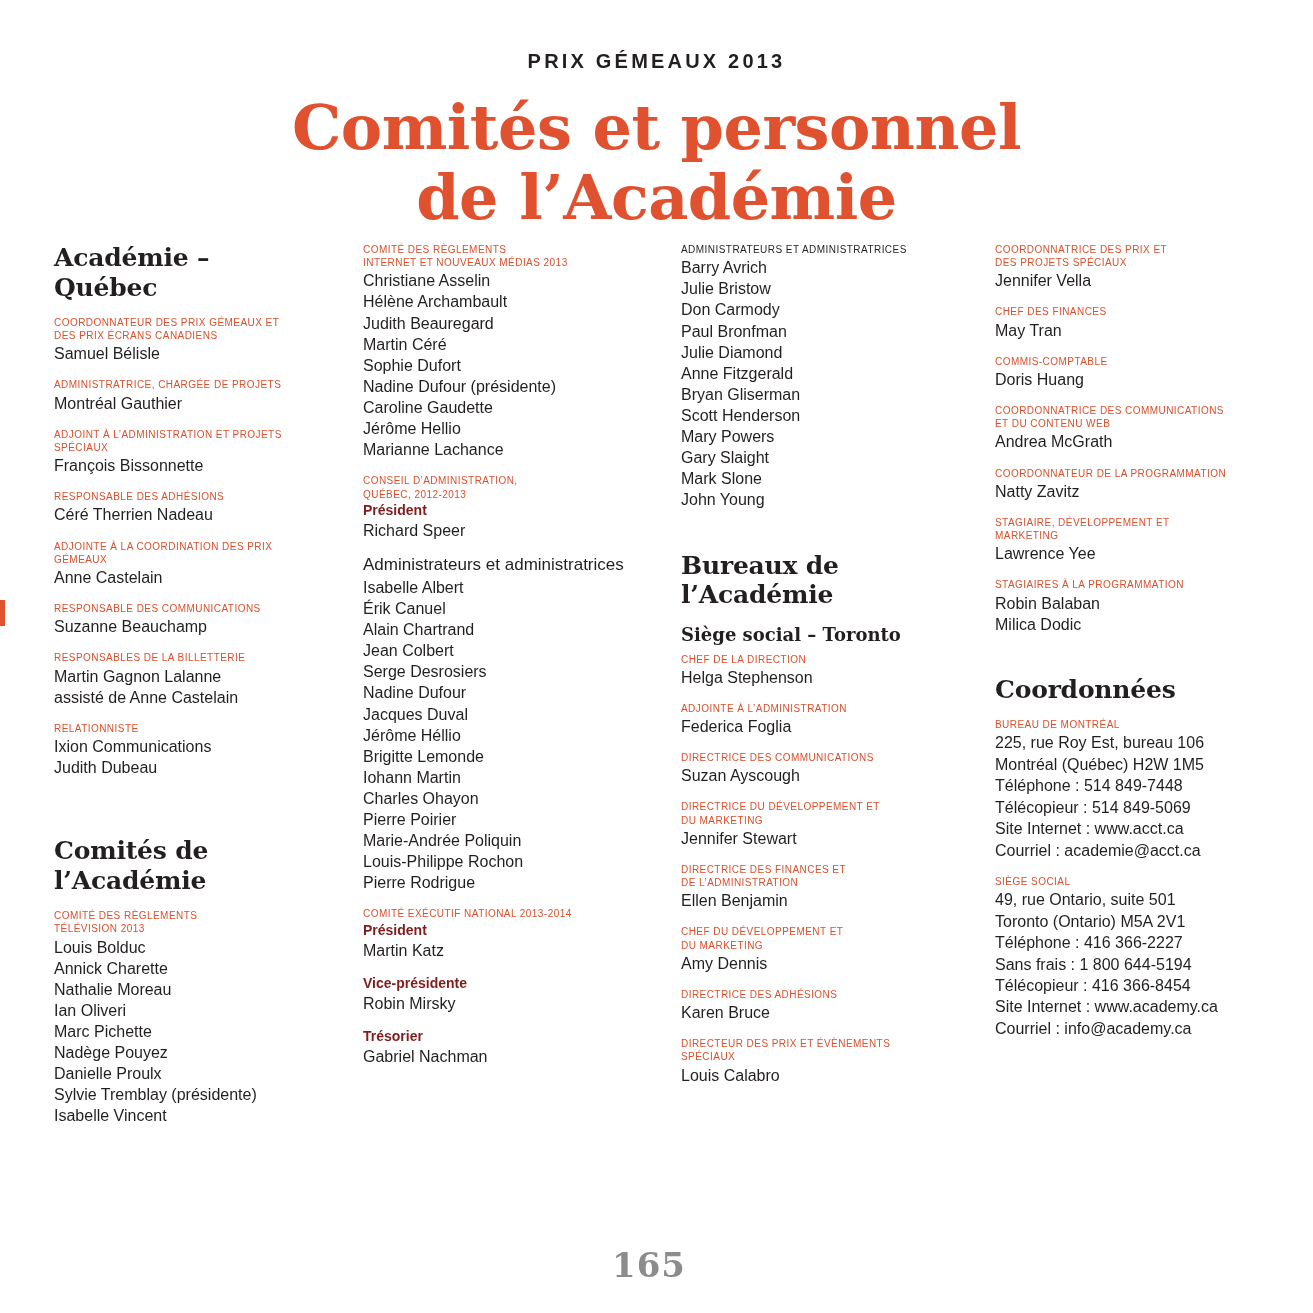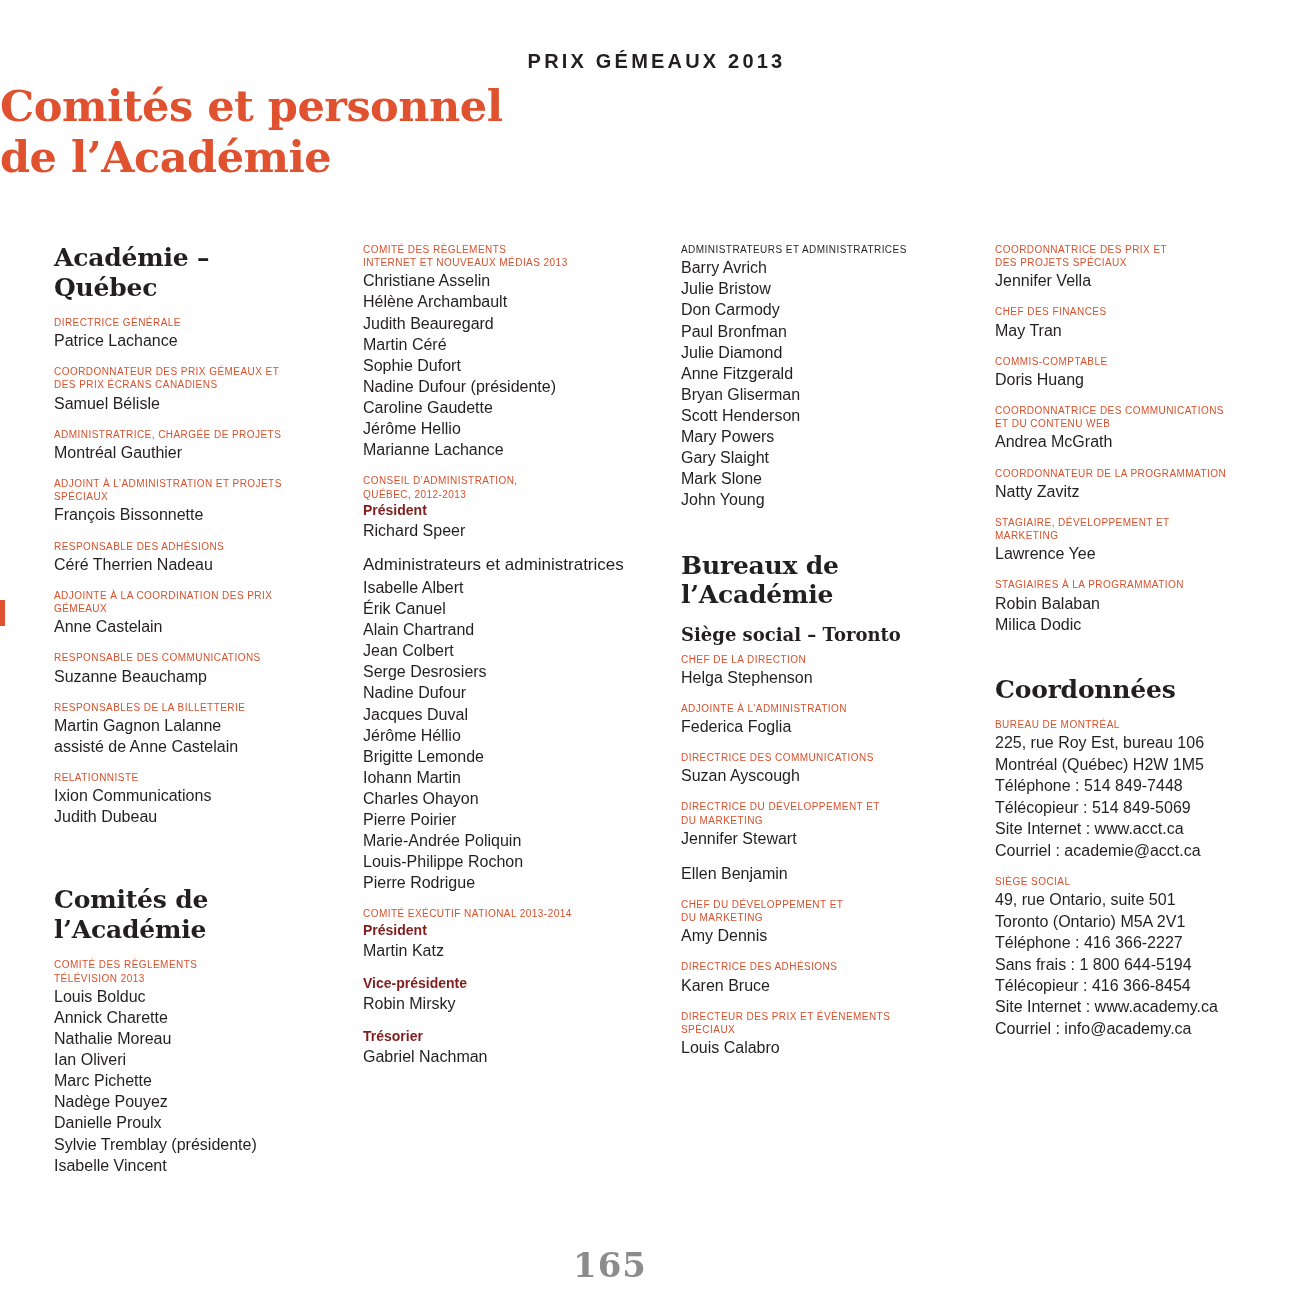--- a/index.html
+++ b/index.html
@@ -25,27 +25,28 @@
   .kicker {
     text-align: center;
     font-size: 20px;
     letter-spacing: 3.2px;
     font-weight: bold;
     color: #231f20;
     padding-top: 50px;
     font-family: "Liberation Sans", sans-serif;
   }
   .title {
+    text-align: center;
     color: #e0512f;
     font-family: "DejaVu Serif", serif;
     font-weight: bold;
-    font-size: 43px;
+    font-size: 62px;
     line-height: 1.0;
     letter-spacing: -0.5px;
-    margin-top: 12px;
+    margin-top: 24px;
   }
   .title .line2 {
     display: block;
     margin-top: 8px;
   }
   
   .columns {
     position: absolute;
     top: 243px;
     left: 0;
@@ -119,20 +120,21 @@
     position: absolute;
     bottom: 28px;
     left: 0;
     width: 1220px;
     text-align: center;
     font-family: "DejaVu Serif", serif;
     font-weight: bold;
     font-size: 34px;
     color: #8c8c8c;
     letter-spacing: 1px;
+    padding-left: 39px;
   }
   .edge-mark {
     position: absolute;
     left: 0;
     top: 600px;
     width: 5px;
     height: 26px;
     background: #e0512f;
   }
 </style>
@@ -150,24 +152,20 @@
   </div>
 
   <div class="columns">
 
     <div class="col col1">
       <h2 class="section">
         <span>Académie –</span><br>
         <span>Québec</span>
       </h2>
       <div id="c1g">
-          <div class="grp">
-            <div class="grp-head">DIRECTRICE GÉNÉRALE</div>
-            <div class="name">Patrice Lachance</div>
-          </div>
           <div class="grp">
             <div class="grp-head">COORDONNATEUR DES PRIX GÉMEAUX ET<br>DES PRIX ÉCRANS CANADIENS</div>
             <div class="name">Samuel Bélisle</div>
           </div>
           <div class="grp">
             <div class="grp-head">ADMINISTRATRICE, CHARGÉE DE PROJETS</div>
             <div class="name">Montréal Gauthier</div>
           </div>
           <div class="grp">
             <div class="grp-head">ADJOINT À L’ADMINISTRATION ET PROJETS<br>SPÉCIAUX</div>
@@ -305,20 +303,21 @@
           </div>
           <div class="grp">
             <div class="grp-head">DIRECTRICE DES COMMUNICATIONS</div>
             <div class="name">Suzan Ayscough</div>
           </div>
           <div class="grp">
             <div class="grp-head">DIRECTRICE DU DÉVELOPPEMENT ET<br>DU MARKETING</div>
             <div class="name">Jennifer Stewart</div>
           </div>
           <div class="grp">
+            <div class="grp-head">DIRECTRICE DES FINANCES ET<br>DE L’ADMINISTRATION</div>
             <div class="name">Ellen Benjamin</div>
           </div>
           <div class="grp">
             <div class="grp-head">CHEF DU DÉVELOPPEMENT ET<br>DU MARKETING</div>
             <div class="name">Amy Dennis</div>
           </div>
           <div class="grp">
             <div class="grp-head">DIRECTRICE DES ADHÉSIONS</div>
             <div class="name">Karen Bruce</div>
           </div>

